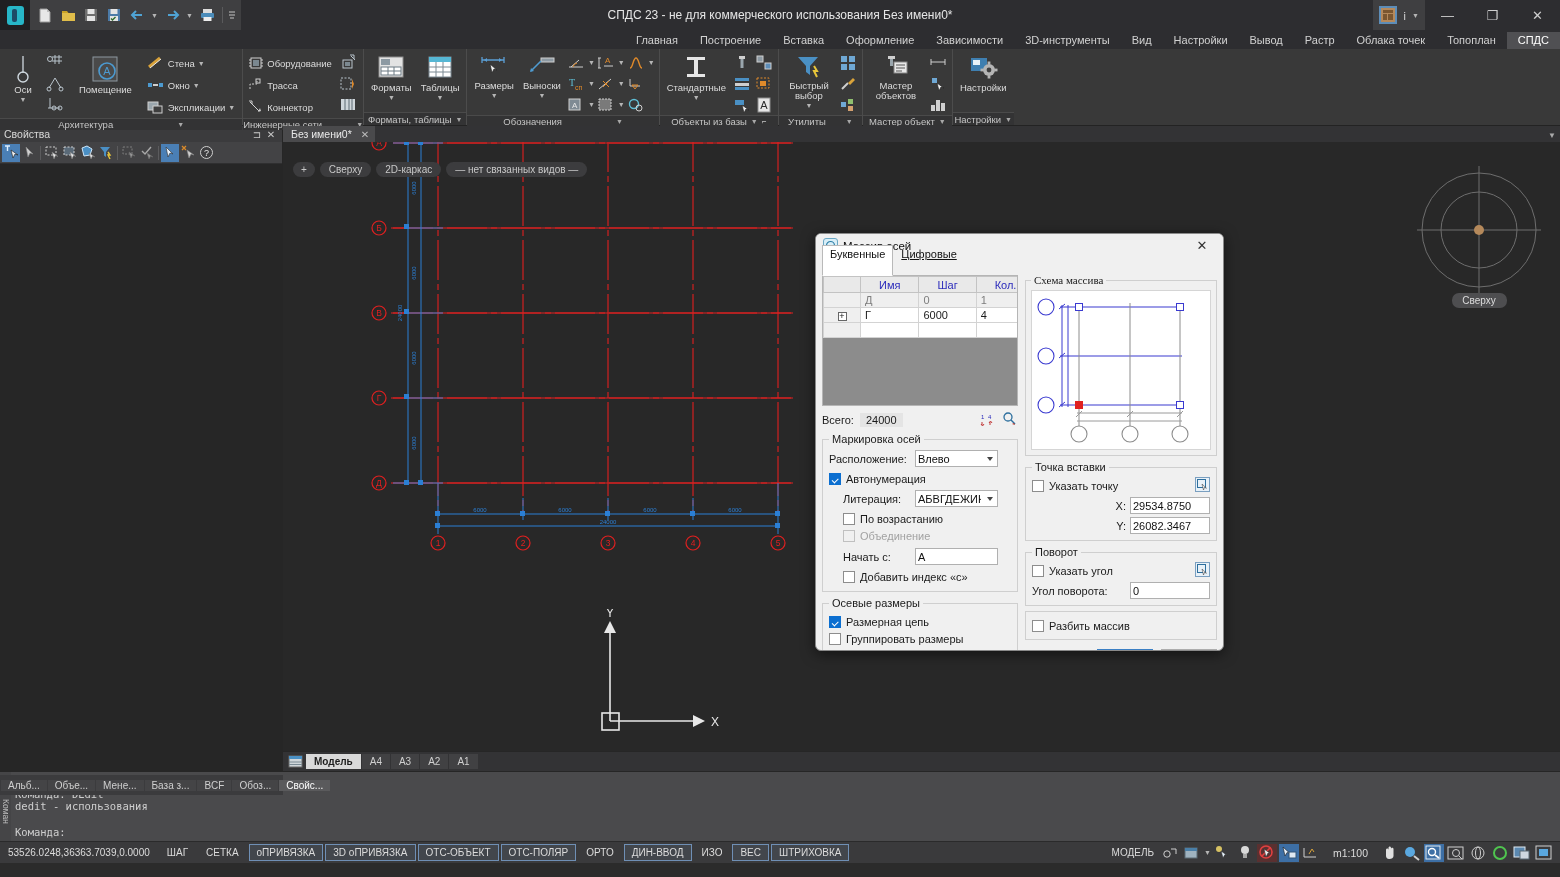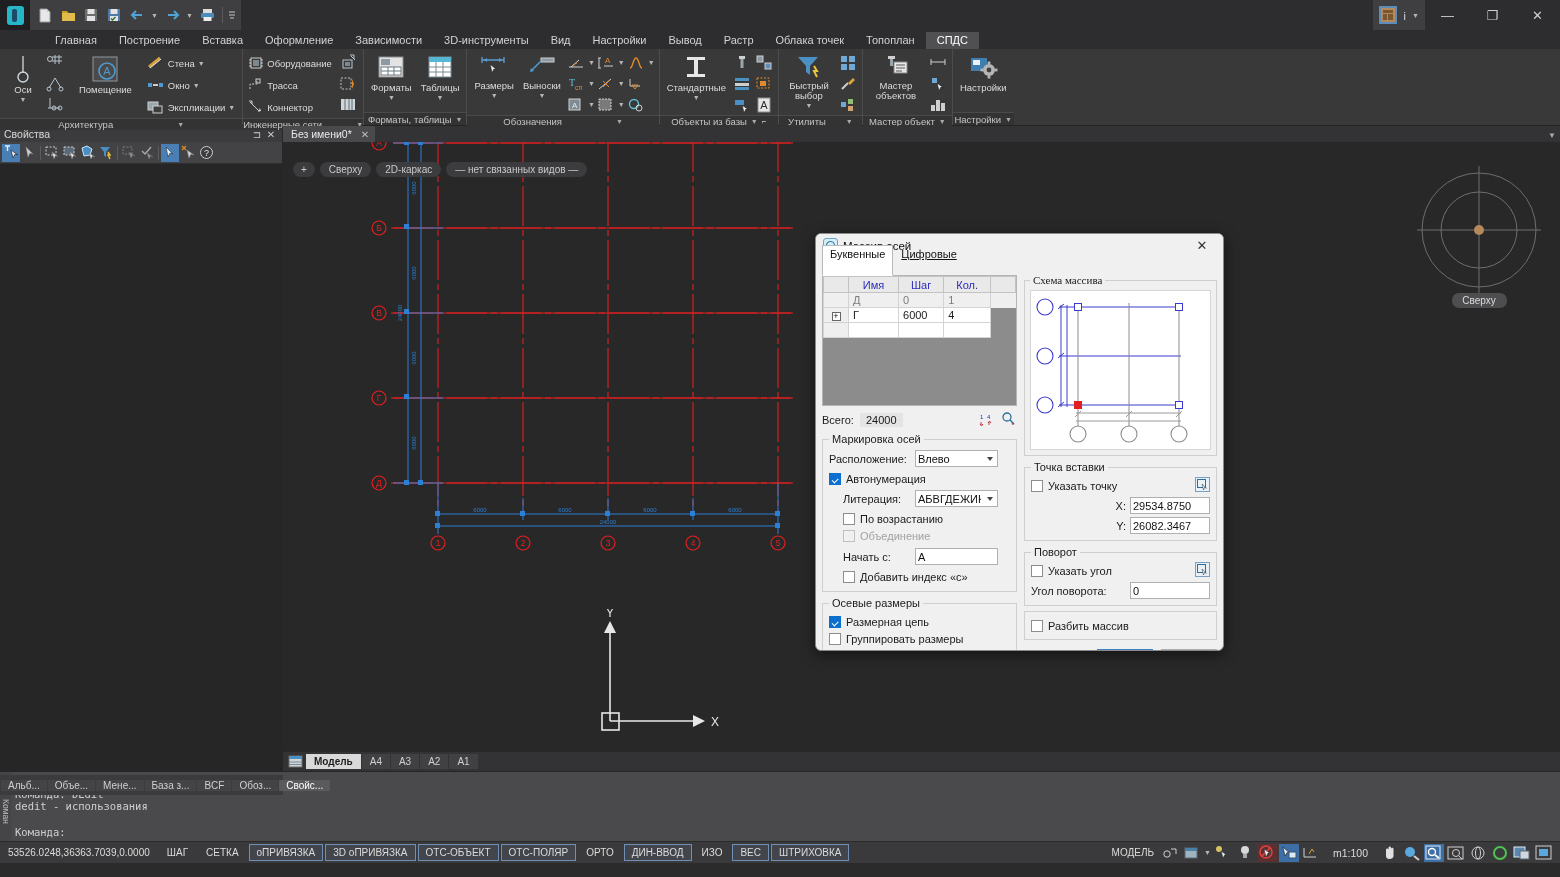--- a/index.html
+++ b/index.html
@@ -43,21 +43,21 @@
   }
   .win-right{
     position:absolute; right:0; top:0; height:30px; display:flex; align-items:center;
   }
   .win-extra{ background:#3f3f41; height:30px; display:flex; align-items:center; padding:0 6px; gap:4px;}
   .win-btn{ width:45px;height:30px;display:flex;align-items:center;justify-content:center;color:#cfcfcf;font-size:13px;}
 
   
   .ribbon-tabs{
     height:19px; background:#2d2d30; display:flex; align-items:flex-end;
-    padding-left:44px; font-size:11px;
+    padding-left:44px; font-size:11px;justify-content:flex-end;
   }
   .rtab{
     padding:2px 11px 3px; color:#d2d2d2; white-space:nowrap; cursor:default;
   }
   .rtab.active{ background:#505053; color:#fff; }
 
   
   .ribbon{
     height:77px; background:#393939; display:flex; align-items:stretch;
     border-bottom:1px solid #232323;
@@ -220,21 +220,21 @@
     position:relative; top:1px;
   }
   .dtab u{ }
 
   .grid-wrap{
     border:1px solid #b5b5b5; background:#8c8c8c; height:131px; overflow:hidden;
   }
   table.axtab{ border-collapse:collapse; width:100%; }
   table.axtab th{
     background:#e9e9e9; color:#2b2bbb; font-weight:normal; font-size:11px;
-    text-align:center; padding:1px 12px; border:1px solid #c3c3c3; height:16px;
+    text-align:right; padding:1px 18px; border:1px solid #c3c3c3; height:16px;
   }
   table.axtab td{
     border:1px solid #d3d3d3; padding:1px 4px; height:15px; font-size:11px;
     background:#fff;
   }
   table.axtab tr.dim td{ background:#efefef; color:#7d7d7d; }
   table.axtab td.exp{
     width:12px; background:#efefef; text-align:center; padding:0;
   }
   table.axtab col.c0{ width:13px; }
@@ -363,20 +363,21 @@
           <rect x="3.5" y="9" width="8" height="4" fill="#eee"></rect>
         </svg>
     </div>
     <div class="qat-sep"></div>
     <div class="qat-btn" style="width:10px">
       <svg width="8" height="10">
           <path d="M1 2h6M1 5h6M2 8h4" stroke="#c4c4c4" stroke-width="1.1"></path>
         </svg>
     </div>
   </div>
+  <div class="title-text">СПДС 23 - не для коммерческого использования Без имени0*</div>
   <div class="win-right">
     <div class="win-extra">
       <div style="width:18px;height:18px;background:#b5895b;border:2px solid #5d8db8;display:flex;align-items:center;justify-content:center;">
         <svg width="10" height="10">
             <rect x="0" y="0" width="10" height="3" fill="#7a5630"></rect>
             <rect x="0" y="4" width="4" height="6" fill="#7a5630"></rect>
             <rect x="5" y="4" width="5" height="6" fill="#7a5630"></rect>
           </svg>
       </div>
       <div style="color:#d6d6d6;font-size:11px;padding:0 2px;">ℹ</div>

